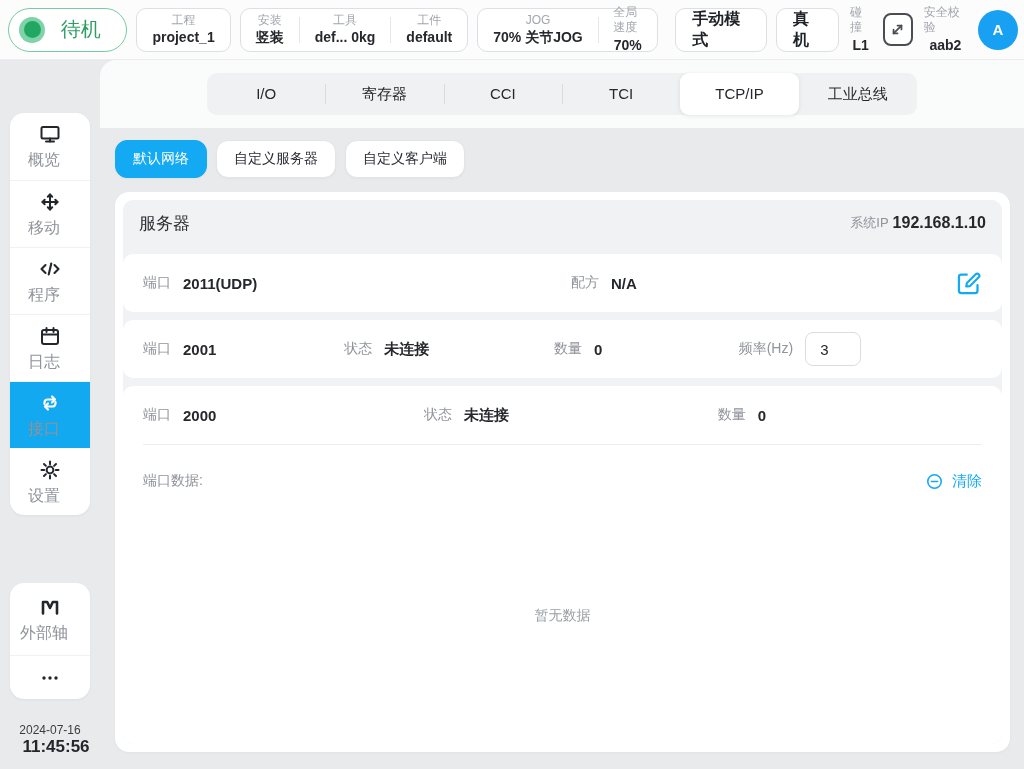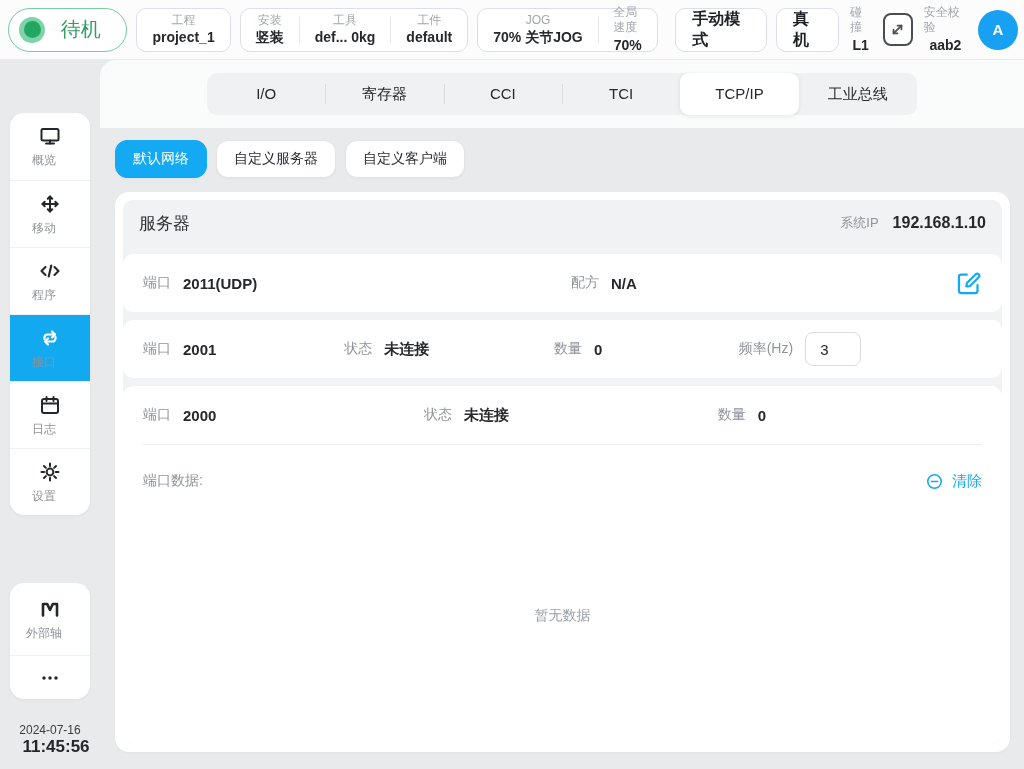--- a/index.html
+++ b/index.html
@@ -23,21 +23,21 @@
   .meta .v { font-size:14px; color:#26282c; font-weight:600; }
   .expand-btn { width:33px; height:33px; border:2px solid #4a4d52; border-radius:8px; display:flex; align-items:center; justify-content:center; color:#4a4d52; background:#fff; }
   .avatar { width:40px; height:40px; border-radius:50%; background:#18a0f2; color:#fff; font-size:15px; font-weight:bold; display:flex; align-items:center; justify-content:center; flex-shrink:0; }
 
   
   .layout { display:flex; height:709px; }
   .sidebar { width:100px; flex-shrink:0; display:flex; flex-direction:column; align-items:center; padding-top:53px; }
   .nav-card { width:80px; background:#fff; border-radius:14px; overflow:hidden; box-shadow:0 1px 3px rgba(0,0,0,.05); }
   .nav-item { height:67px; display:flex; flex-direction:column; align-items:center; justify-content:center; gap:4px; color:#23262b; }
   .nav-item + .nav-item { border-top:1px solid #f1f1f2; }
-  .nav-item .lbl { font-size:12px; }
+  .nav-item .lbl { font-size:16px; }
   .nav-item.active { background:#12a9f0; color:#fff; }
   .nav-item.active + .nav-item { border-top-color:transparent; }
   .nav-extra { margin-top:68px; }
   .nav-extra .nav-item.small { height:44px; }
   .clock { margin-top:24px; text-align:center; }
   .clock .date { font-size:12px; color:#3a3d42; }
   .clock .time { font-size:17px; font-weight:bold; color:#23262b;margin-left:12px; }
 
   .content { flex:1; display:flex; flex-direction:column; min-width:0; }
 
@@ -52,21 +52,21 @@
   
   .subtabs { display:flex; gap:9px; margin:12px 0 14px 15px; }
   .subtab { height:38px; padding:0 17px; border-radius:12px; display:flex; align-items:center; font-size:14px; background:#fff; border:1px solid #e2e4e8; color:#2a2d33; box-shadow:0 1px 2px rgba(0,0,0,.04); }
   .subtab.active { background:#14a9f3; border-color:#14a9f3; color:#fff; }
 
   
   .card { flex:1; margin:0 14px 17px 15px; background:#fff; border-radius:14px; padding:8px; display:flex; box-shadow:0 1px 3px rgba(0,0,0,.04); }
   .card-inner { flex:1; background:#f1f2f4; border-radius:10px; display:flex; flex-direction:column; gap:8px; overflow:hidden; }
   .panel-head { height:46px; flex-shrink:0; display:flex; align-items:center; padding:0 16px; }
   .panel-title { font-size:17px; color:#2b2e33; }
-  .panel-right { margin-left:auto; display:flex; align-items:flex-start; gap:14px; }
+  .panel-right { margin-left:auto; display:flex; align-items:flex-start; gap:4px; }
   .sys-ip-label { font-size:13px; color:#8f939a; }
   .sys-ip { font-size:16px; font-weight:600; color:#26282c; }
   .rowcard { background:#fff; border-radius:10px; height:58px; flex-shrink:0; display:flex; align-items:center; padding:0 20px; }
   .grp { display:flex; align-items:center; }
   .lbl { color:#8f939a; font-size:14px; margin-right:12px; }
   .val { color:#26282c; font-size:15px; font-weight:600; }
   .w51 { width:51%; } .w24 { width:24%; } .w25 { width:25%; } .w22 { width:22%; }
   .w335 { width:33.5%; } .w35 { width:35%; }
   .edit-btn { margin-left:auto; color:#14a9f3; display:flex; align-items:center; }
   .freq-input { width:56px; height:34px; border:1px solid #d9dde2; border-radius:8px; background:#fff; font-size:15px; color:#26282c; padding-left:14px; outline:none; font-family:inherit; }
@@ -172,37 +172,37 @@
         <span class="lbl">移动</span>
       </div>
       <div class="nav-item">
         <svg width="24" height="24" viewBox="0 0 24 24" fill="none" stroke="currentColor" stroke-width="2.1" stroke-linecap="round" stroke-linejoin="round">
           <polyline points="7.5,8 3.5,12 7.5,16"></polyline>
           <polyline points="16.5,8 20.5,12 16.5,16"></polyline>
           <line x1="13.3" y1="6.5" x2="10.7" y2="17.5"></line>
         </svg>
         <span class="lbl">程序</span>
       </div>
+      <div class="nav-item">
+        <svg width="24" height="24" viewBox="0 0 24 24" fill="none" stroke="currentColor" stroke-width="2" stroke-linecap="round" stroke-linejoin="round">
+          <rect x="4" y="6" width="16" height="14" rx="2"></rect>
+          <line x1="8.5" y1="4" x2="8.5" y2="8"></line>
+          <line x1="15.5" y1="4" x2="15.5" y2="8"></line>
+          <line x1="4" y1="10.5" x2="20" y2="10.5"></line>
+        </svg>
+        <span class="lbl">日志</span>
+      </div>
       <div class="nav-item active">
         <svg width="24" height="24" viewBox="0 0 24 24" fill="none" stroke="currentColor" stroke-width="2.2" stroke-linecap="round" stroke-linejoin="round">
           <path d="M6.5 13 V11.5 A3 3 0 0 1 9.5 8.5 H16.5"></path>
           <polyline points="14,5.5 17,8.5 14,11.5"></polyline>
           <path d="M17.5 11 V12.5 A3 3 0 0 1 14.5 15.5 H7.5"></path>
           <polyline points="10,12.5 7,15.5 10,18.5"></polyline>
         </svg>
         <span class="lbl">接口</span>
-      </div>
-      <div class="nav-item">
-        <svg width="24" height="24" viewBox="0 0 24 24" fill="none" stroke="currentColor" stroke-width="2" stroke-linecap="round" stroke-linejoin="round">
-          <rect x="4" y="6" width="16" height="14" rx="2"></rect>
-          <line x1="8.5" y1="4" x2="8.5" y2="8"></line>
-          <line x1="15.5" y1="4" x2="15.5" y2="8"></line>
-          <line x1="4" y1="10.5" x2="20" y2="10.5"></line>
-        </svg>
-        <span class="lbl">日志</span>
       </div>
       <div class="nav-item">
         <svg width="24" height="24" viewBox="0 0 24 24" fill="none" stroke="currentColor" stroke-width="2" stroke-linecap="round" stroke-linejoin="round">
           <circle cx="12" cy="12" r="3.4"></circle>
           <line x1="12" y1="3.5" x2="12" y2="6.2"></line>
           <line x1="12" y1="17.8" x2="12" y2="20.5"></line>
           <line x1="3.5" y1="12" x2="6.2" y2="12"></line>
           <line x1="17.8" y1="12" x2="20.5" y2="12"></line>
           <line x1="6" y1="6" x2="7.9" y2="7.9"></line>
           <line x1="16.1" y1="16.1" x2="18" y2="18"></line>

